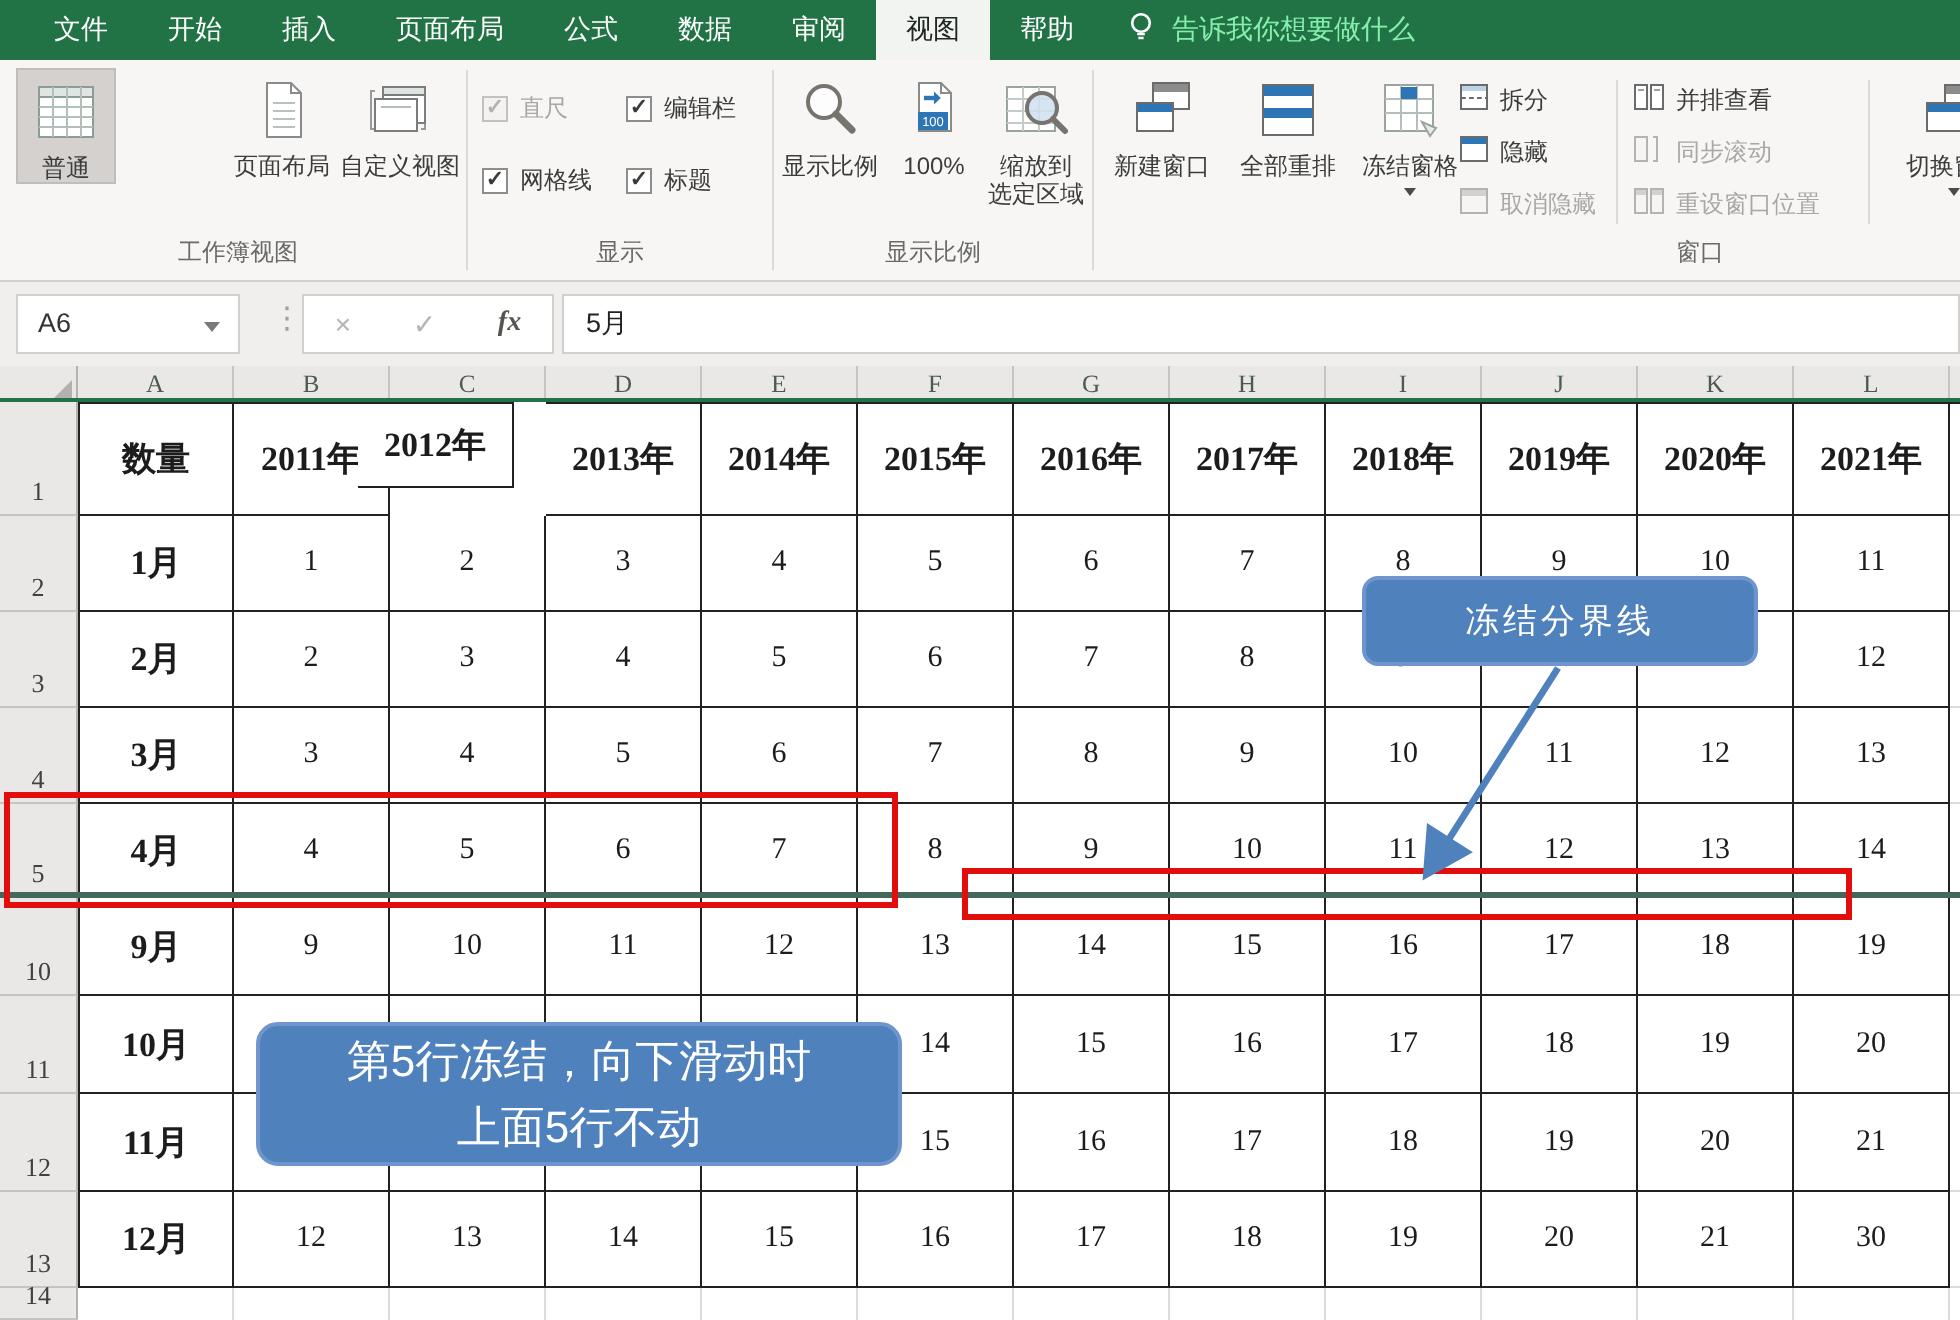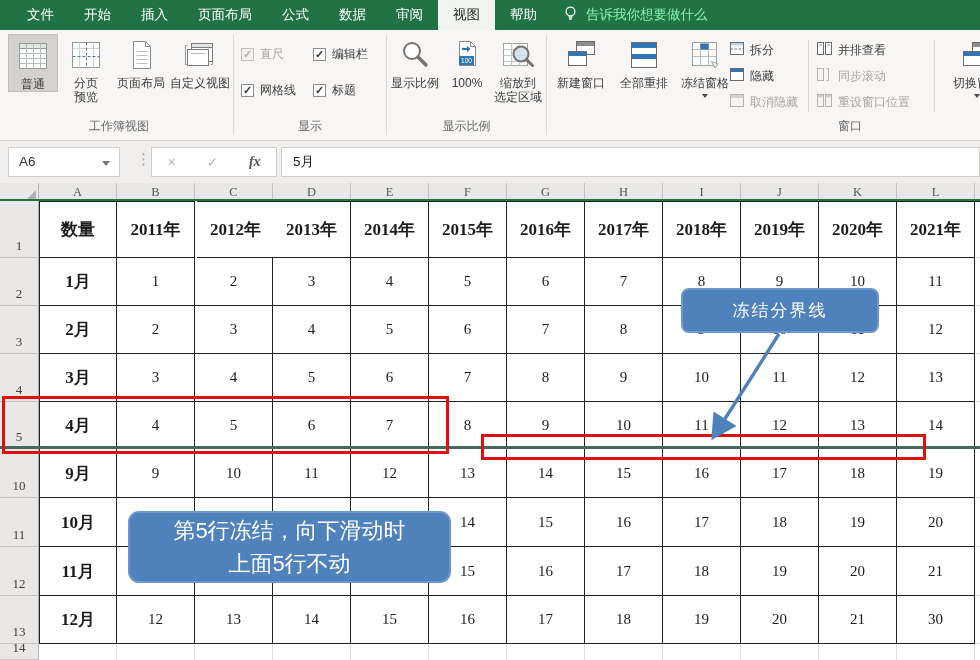--- a/index.html
+++ b/index.html
@@ -107,32 +107,20 @@
     <div class="bigbtn sel" style="left:8px;width:50px">
       <span class="bicon">
         <svg width="32" height="32" viewBox="0 0 32 32">
             <rect x="2.5" y="3.5" width="27" height="25" fill="#fff" stroke="#8d9c94"></rect>
             <rect x="2.5" y="3.5" width="27" height="5" fill="#dfe5e2" stroke="#8d9c94"></rect>
             <path d="M2.5 13.5h27M2.5 18.5h27M2.5 23.5h27M9.5 3.5v25M16.5 3.5v25M23.5 3.5v25" stroke="#b4bfb9" fill="none"></path>
           </svg>
       </span>
       <span class="blabel">普通</span>
     </div>
-    <div class="bigbtn" style="left:61px;width:50px">
-      <span class="bicon">
-        <svg width="32" height="32" viewBox="0 0 32 32">
-            <rect x="2.5" y="3.5" width="27" height="25" fill="#fff" stroke="#8d9c94"></rect>
-            <path d="M2.5 9.5h27M9.5 3.5v25M23.5 3.5v25" stroke="#ccd4cf" fill="none"></path>
-            <path d="M16.5 3.5v25" stroke="#4472c4" stroke-dasharray="3 2"></path>
-            <path d="M2.5 17.5h27" stroke="#4472c4" stroke-dasharray="3 2"></path>
-          </svg>
-      </span>
-      <span class="blabel">分页
-预览</span>
-    </div>
     <div class="bigbtn" style="left:113px;width:56px">
       <span class="bicon">
         <svg width="30" height="32" viewBox="0 0 30 32">
             <path d="M7.5 2.5h12l5 5v22h-17z" fill="#fff" stroke="#8a8a8a"></path>
             <path d="M19.5 2.5v5h5" fill="none" stroke="#8a8a8a"></path>
             <path d="M10.5 12.5h11M10.5 16.5h11M10.5 20.5h11M10.5 24.5h11" stroke="#b9c2bc"></path>
           </svg>
       </span>
       <span class="blabel">页面布局</span>
     </div>
@@ -359,21 +347,21 @@
       <div class="rcell" style="top: 402px; height: 47px;">5</div>
       <div class="rcell" style="top: 449px; height: 49px;">10</div>
       <div class="rcell" style="top: 498px; height: 49px;">11</div>
       <div class="rcell" style="top: 547px; height: 49px;">12</div>
       <div class="rcell" style="top: 596px; height: 48px;">13</div>
       <div class="rcell" style="top: 644px; height: 16px;">14</div>
     </div>
   <div id="cells">
       <div class="tcell cfirst rfirst bold" style="left: 39px; top: 201px; width: 78px; height: 57px;">数量</div>
       <div class="tcell rfirst bold" style="left: 117px; top: 201px; width: 78px; height: 57px;">2011年</div>
-      <div class="tcell rfirst bold" style="left: 197px; top: 201px; width: 78px; height: 57px;">2012年</div>
+      <div class="tcell rfirst bold" style="left: 179px; top: 201px; width: 78px; height: 43px;">2012年</div>
       <div class="tcell rfirst bold" style="left: 273px; top: 201px; width: 78px; height: 57px;">2013年</div>
       <div class="tcell rfirst bold" style="left: 351px; top: 201px; width: 78px; height: 57px;">2014年</div>
       <div class="tcell rfirst bold" style="left: 429px; top: 201px; width: 78px; height: 57px;">2015年</div>
       <div class="tcell rfirst bold" style="left: 507px; top: 201px; width: 78px; height: 57px;">2016年</div>
       <div class="tcell rfirst bold" style="left: 585px; top: 201px; width: 78px; height: 57px;">2017年</div>
       <div class="tcell rfirst bold" style="left: 663px; top: 201px; width: 78px; height: 57px;">2018年</div>
       <div class="tcell rfirst bold" style="left: 741px; top: 201px; width: 78px; height: 57px;">2019年</div>
       <div class="tcell rfirst bold" style="left: 819px; top: 201px; width: 78px; height: 57px;">2020年</div>
       <div class="tcell rfirst bold" style="left: 897px; top: 201px; width: 78px; height: 57px;">2021年</div>
       <div class="tcell rfirst sliver" style="left: 975px; top: 201px; width: 5px; height: 57px;"></div>

